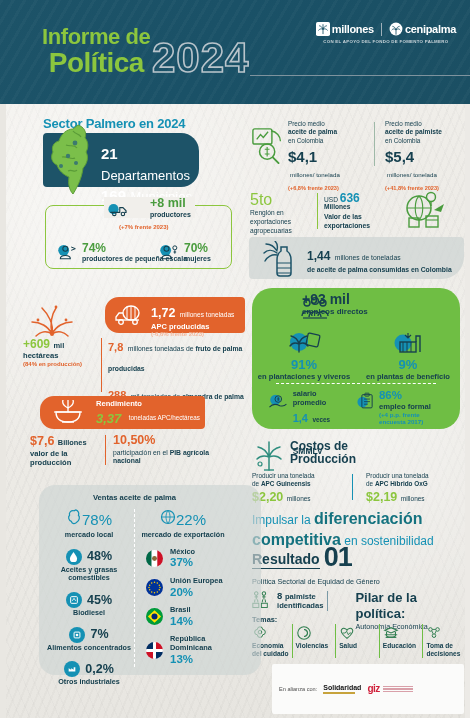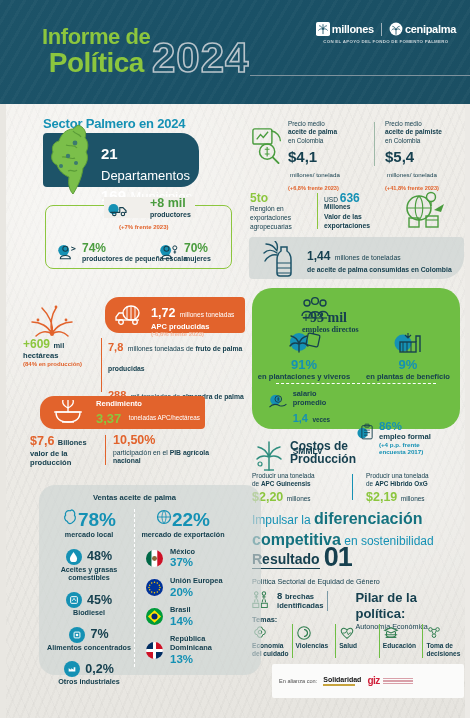--- a/index.html
+++ b/index.html
@@ -82,21 +82,21 @@
   .pc-t{font-size:6.3px;color:#16404f;line-height:1.3;}
   .pc-t b{font-size:6.6px;}
   .pc-v{font-size:15px;font-weight:bold;color:#16404f;line-height:1;display:inline-block;vertical-align:middle;}
   .pc-u{font-size:6.2px;color:#16404f;display:inline-block;line-height:1.15;vertical-align:middle;margin-left:2px;}
   .pc-d{font-size:5.6px;color:#e2632c;font-weight:bold;margin-top:2px;}
   .price-div{position:absolute;left:374px;top:122px;width:1px;height:44px;background:#9fb9a8;}
   .mag-icon{position:absolute;left:251px;top:126px;width:38px;height:38px;}
 
   
   .r5{position:absolute;left:250px;top:192px;width:62px;}
-  .r5-n{font-size:12px;font-weight:bold;color:#8cc63e;line-height:1;}
+  .r5-n{font-size:16px;font-weight:normal;color:#8cc63e;line-height:1;}
   .r5-t{font-size:6.6px;color:#16404f;line-height:1.34;margin-top:1px;}
   .usd{position:absolute;left:324px;top:192px;width:70px;}
   .usd-h{font-size:6.6px;color:#16404f;line-height:1;}
   .usd-h b{font-size:12px;color:#1591b4;}
   .usd-t{font-size:6.8px;color:#16404f;font-weight:bold;line-height:1.34;margin-top:1px;}
   .r5-div{position:absolute;left:317px;top:193px;width:1px;height:36px;background:#8cc63e;}
   .glob-icon{position:absolute;left:398px;top:188px;width:48px;height:44px;}
 
   
   .cons{
@@ -134,50 +134,50 @@
   .pl-t{font-size:6.8px;color:#16404f;}
   .vdiv{position:absolute;left:101px;top:338px;width:1.2px;height:54px;background:#e2632c;}
 
   
   .rend{
     position:absolute;left:40px;top:396px;width:165px;height:33px;
     background:#e2632c;border-radius:14px 4px 4px 14px;
   }
   .rend-tx{position:absolute;left:56px;top:4px;}
   .rend-h{font-size:7.6px;font-weight:bold;color:#fff;line-height:1.1;}
-  .rend-n{font-size:13px;font-weight:bold;color:#8cc63e;display:inline-block;vertical-align:middle;}
+  .rend-n{font-size:13px;font-weight:bold;color:#8cc63e;display:inline-block;vertical-align:middle;font-style:italic;}
   .rend-u{font-size:6.3px;color:#fff;display:inline-block;line-height:1.15;vertical-align:middle;margin-left:3px;}
   .cup-i{position:absolute;left:10px;top:4px;width:36px;height:26px;}
 
   .bil{position:absolute;left:30px;top:434px;width:72px;}
   .bil-n{font-size:12.5px;font-weight:bold;color:#e2632c;}
   .bil-n small{font-size:7.4px;color:#16404f;}
   .bil-l{font-size:7.6px;font-weight:bold;color:#16404f;line-height:1.22;margin-top:1px;}
   .pib{position:absolute;left:113px;top:434px;width:120px;}
   .pib-n{font-size:12.5px;font-weight:bold;color:#e2632c;line-height:1;}
   .pib-l{font-size:6.8px;color:#16404f;line-height:1.25;margin-top:2px;}
   .pib-l b{font-weight:bold;}
   .bil-div{position:absolute;left:105px;top:435px;width:1.2px;height:30px;background:#e2632c;}
 
   
   .emp{
     position:absolute;left:252px;top:288px;width:208px;height:141px;
     background:#6fbe44;border-radius:20px;
   }
-  .emp-head{position:absolute;left:50px;top:22px;line-height:1.1;font-family:Liberation Serif, serif;}
+  .emp-head{position:absolute;left:50px;top:4px;line-height:1.1;}
   .emp-n{font-size:14px;font-weight:bold;color:#16404f;}
   .emp-s{font-size:8px;font-weight:bold;color:#16404f;margin-top:1px;}
   .ppl-i{position:absolute;left:48px;top:8px;width:30px;height:24px;}
   .emp-two{position:absolute;left:0;top:42px;width:208px;display:flex;}
   .e-col{flex:1;text-align:center;}
   .e-pct{font-size:13px;font-weight:bold;color:#1591b4;line-height:1;}
   .e-lbl{font-size:7.6px;font-weight:bold;color:#16404f;line-height:1.28;margin-top:1px;}
   .e-ic{height:28px;display:flex;align-items:flex-end;justify-content:center;}
   .dash{position:absolute;left:24px;top:95px;width:160px;border-top:1.4px dashed #ffffff;}
-  .emp-bot{position:absolute;left:16px;top:102px;width:180px;display:flex;gap:8px;align-items:flex-end;}
+  .emp-bot{position:absolute;left:16px;top:102px;width:180px;display:flex;gap:8px;align-items:flex-start;}
   .sal-t{font-size:7.4px;font-weight:bold;color:#16404f;line-height:1.2;}
   .sal-n{font-size:11px;font-weight:bold;color:#1591b4;}
   .sal-n small{font-size:6.4px;color:#16404f;font-weight:bold;}
   .sal-u{font-size:8.5px;font-weight:bold;color:#16404f;margin-top:20px;}
   .frm-n{font-size:11.5px;font-weight:bold;color:#1591b4;line-height:1;}
   .frm-l{font-size:7.6px;font-weight:bold;color:#16404f;line-height:1.2;}
   .frm-d{font-size:6.2px;font-weight:bold;color:#1591b4;line-height:1.18;}
 
   
   .cost-h{position:absolute;left:290px;top:440px;line-height:1.12;}
@@ -209,40 +209,40 @@
   .pil-s{font-size:7.2px;color:#16404f;}
   .gap-div{position:absolute;left:327px;top:591px;width:1.2px;height:20px;background:#7a9aa6;}
   .temas{position:absolute;left:252px;top:615px;font-size:7.4px;font-weight:bold;color:#16404f;}
   .tema-row{position:absolute;left:252px;top:624px;width:214px;display:flex;}
   .tema{flex:1;text-align:left;padding-left:3px;border-left:1.2px solid #6fbe44;}
   .tema:first-child{border-left:none;padding-left:0;}
   .tema-ic{height:18px;display:flex;align-items:center;}
   .tema-l{font-size:6.6px;color:#16404f;line-height:1.2;font-weight:bold;}
   .ally{
     position:absolute;left:272px;top:664px;width:178px;height:18px;
-    background:#fbfbfa;border-radius:2px;display:flex;align-items:center;gap:6px;padding:8px 7px;
+    background:#fbfbfa;border-radius:2px;display:flex;align-items:center;gap:6px;padding:16px 7px;
   }
   .ally-t{font-size:5.6px;color:#4d4d4d;}
   .sol{font-size:7px;font-weight:bold;color:#111;line-height:1;}
   .sol-u{width:32px;height:2px;background:#c7a33c;margin-top:1px;}
   .giz{font-size:10px;font-weight:bold;color:#d0203a;line-height:1;letter-spacing:-.5px;}
   .giz-l{display:flex;flex-direction:column;gap:1.4px;}
   .giz-l i{display:block;width:30px;height:1.4px;background:#d9a0a9;}
 
   
   .ventas{
     position:absolute;left:39px;top:485px;width:222px;height:190px;
     background:rgba(205,212,211,.66);border-radius:16px;
   }
   .v-title{position:absolute;left:0;top:8px;width:191px;text-align:center;font-size:7.6px;font-weight:bold;color:#16404f;}
   .v-div{position:absolute;left:95px;top:24px;height:158px;border-left:1.4px dashed #ffffff;}
   .v-left{position:absolute;left:4px;top:24px;width:92px;}
   .v-right{position:absolute;left:98px;top:24px;width:92px;}
   .v-hd{text-align:center;}
-  .v-hd-n{font-size:19px;font-weight:bold;color:#1591b4;line-height:1;display:inline-block;vertical-align:middle;}
+  .v-hd-n{font-size:15px;font-weight:normal;color:#1591b4;line-height:1;display:inline-block;vertical-align:middle;}
   .v-hd-l{font-size:7.2px;font-weight:bold;color:#16404f;line-height:1.2;margin-top:2px;}
   .v-item{display:flex;align-items:center;justify-content:center;gap:5px;margin-top:9px;}
   .v-num{font-size:12.5px;font-weight:bold;color:#16404f;line-height:1;}
   .v-cap{text-align:center;font-size:7.2px;font-weight:bold;color:#16404f;line-height:1.2;margin-top:1px;}
   .v-ritem{display:flex;align-items:center;gap:6px;margin-top:8px;padding-left:8px;}
   .v-rn{font-size:7.4px;font-weight:bold;color:#16404f;line-height:1.18;}
   .v-rp{font-size:11.5px;font-weight:bold;color:#1591b4;line-height:1;margin-top:1px;}
   .circ{width:16px;height:16px;border-radius:50%;background:#1591b4;display:flex;align-items:center;justify-content:center;flex:none;}
   .flag{width:17px;height:17px;border-radius:50%;overflow:hidden;flex:none;border:.6px solid #dcdcdc;}
 </style>
@@ -632,21 +632,21 @@
     <svg width="18" height="18" viewBox="0 0 20 20">
       <circle cx="5" cy="3.5" r="2" fill="none" stroke="#2f7d4f" stroke-width="1.2"></circle>
       <path d="M5 5.5 v5 M3 7.5 h4 M3.5 10.5 L3 14 M6.5 10.5 L7 14" stroke="#2f7d4f" stroke-width="1.1" fill="none"></path>
       <circle cx="14" cy="3.5" r="2" fill="none" stroke="#2f7d4f" stroke-width="1.2"></circle>
       <path d="M14 5.5 v5 M12 7.5 h4 M12.5 10.5 L12 14 M15.5 10.5 L16 14" stroke="#2f7d4f" stroke-width="1.1" fill="none"></path>
       <rect x="1" y="15" width="7" height="5" fill="none" stroke="#2f7d4f" stroke-width="1.1"></rect>
       <rect x="11" y="15" width="7" height="5" fill="none" stroke="#2f7d4f" stroke-width="1.1"></rect>
     </svg>
     <div class="gap-n">
       <span>8</span>
-      <span class="sm">brechas</span>
+      <span class="sm">palmiste</span>
       <div class="sm">identificadas</div>
     </div>
     <div style="margin-left:24px;">
       <div class="pil-t">Pilar de la política:</div>
       <div class="pil-s">Autonomía Económica</div>
     </div>
   </div>
 
   <div class="temas">Temas:</div>
   <div class="tema-row">

